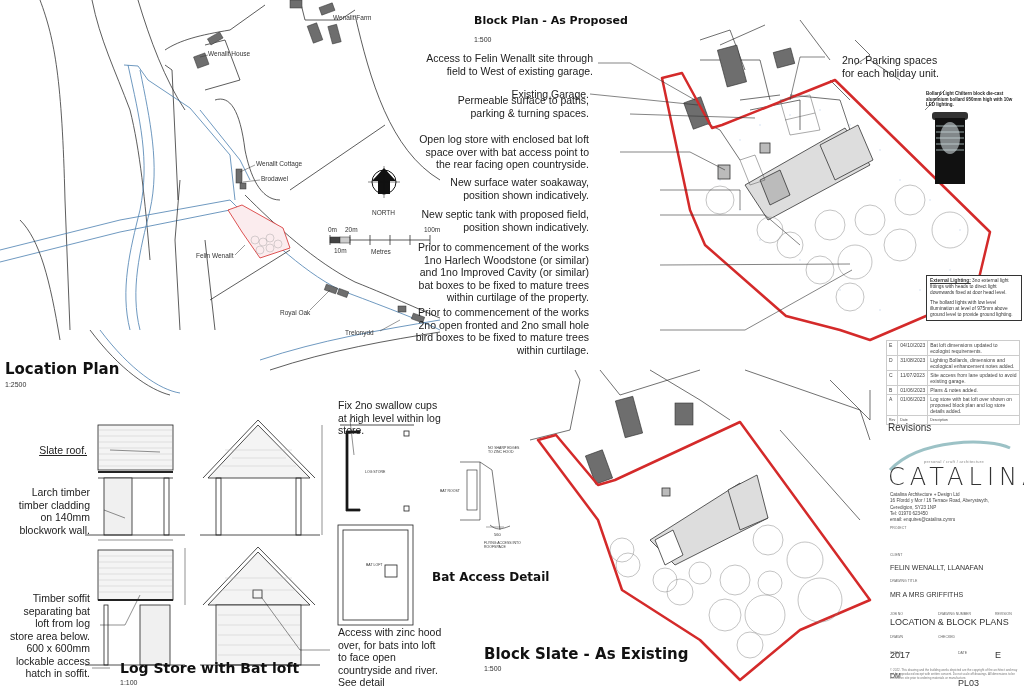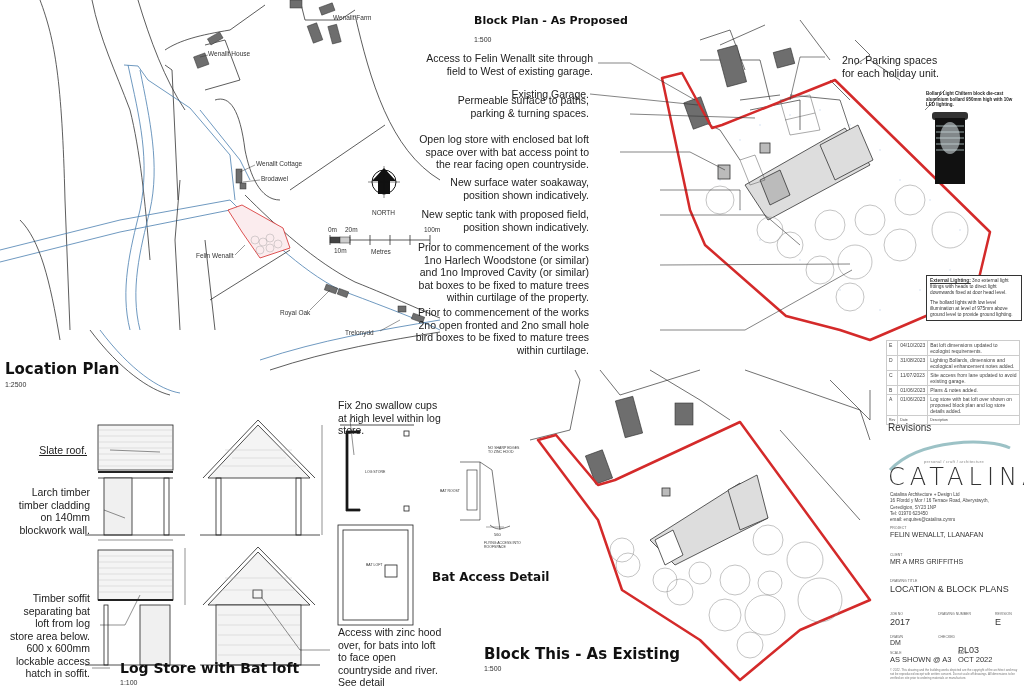--- a/index.html
+++ b/index.html
@@ -7,21 +7,21 @@
   .abs{position:absolute;}
   .title{font-family:"DejaVu Sans",sans-serif;font-weight:bold;color:#111;white-space:nowrap;}
   .scale{font-size:7px;color:#333;}
   .note{font-size:10.5px;line-height:12.5px;color:#222;text-align:right;white-space:nowrap;}
   .note-l{font-size:10.5px;line-height:12.5px;color:#222;text-align:left;white-space:nowrap;}
   .lbl{font-size:6.5px;color:#333;white-space:nowrap;}
   svg{position:absolute;left:0;top:0;}
   .rev-table{position:absolute;left:886px;top:340px;width:134px;border-collapse:collapse;font-size:5px;color:#444;}
   .rev-table td{border:0.5px solid #ccc;padding:1px 2px;vertical-align:top;line-height:6px;}
   .tb-label{font-size:3.5px;color:#666;text-transform:uppercase;}
-  .tb-val{font-size:9px;color:#333;}
+  .tb-val{font-size:9px;color:#333;margin-top:33px;}
   .boxnote{position:absolute;border:1px solid #333;background:#fff;font-size:4.8px;line-height:6px;padding:2px 3px;color:#333;}
 </style>
 </head>
 <body>
 
 <svg width="1024" height="688" viewBox="0 0 1024 688">
 
   <g fill="none" stroke="#333" stroke-width="0.8">
 
     <path d="M40 0 C 55 40, 62 80, 65 200 L 70 330"></path>
@@ -376,21 +376,21 @@
 <div class="abs note-l" style="left:842px;top:46px;white-space:pre-line;margin-top:8px;">2no. Parking spaces
 for each holiday unit.</div>
 
 <div class="abs" style="left:926px;top:91px;width:92px;font-size:4.5px;line-height:5.5px;font-weight:bold;color:#222;">Bollard Light Chiltern block die-cast aluminium bollard 950mm high with 10w LED lighting.</div>
 
 <div class="boxnote" style="left:926px;top:275px;width:88px;">
   <span style="font-weight:bold;text-decoration:underline;">External Lighting:</span><span> 3no external light fittings with heads to direct light downwards fixed at door head level.</span>
   <div style="margin-top:4px;">The bollard lights with low level illumination at level of 975mm above ground level to provide ground lighting.</div>
 </div>
 
-<div class="abs title" style="left:484px;top:645px;font-size:15px;">Block This - As Existing</div>
+<div class="abs title" style="left:484px;top:645px;font-size:15px;">Block Slate - As Existing</div>
 <div class="abs scale" style="left:484px;top:665px;">1:500</div>
 
 <div class="abs note" style="right:937px;top:444px;white-space:pre-line;text-decoration:underline;">Slate roof.</div>
 <div class="abs note" style="right:934px;top:486px;white-space:pre-line;">Larch timber
 timber cladding
 on 140mm
 blockwork wall.</div>
 <div class="abs note" style="right:934px;top:592px;white-space:pre-line;">Timber soffit
 separating bat
 loft from log

